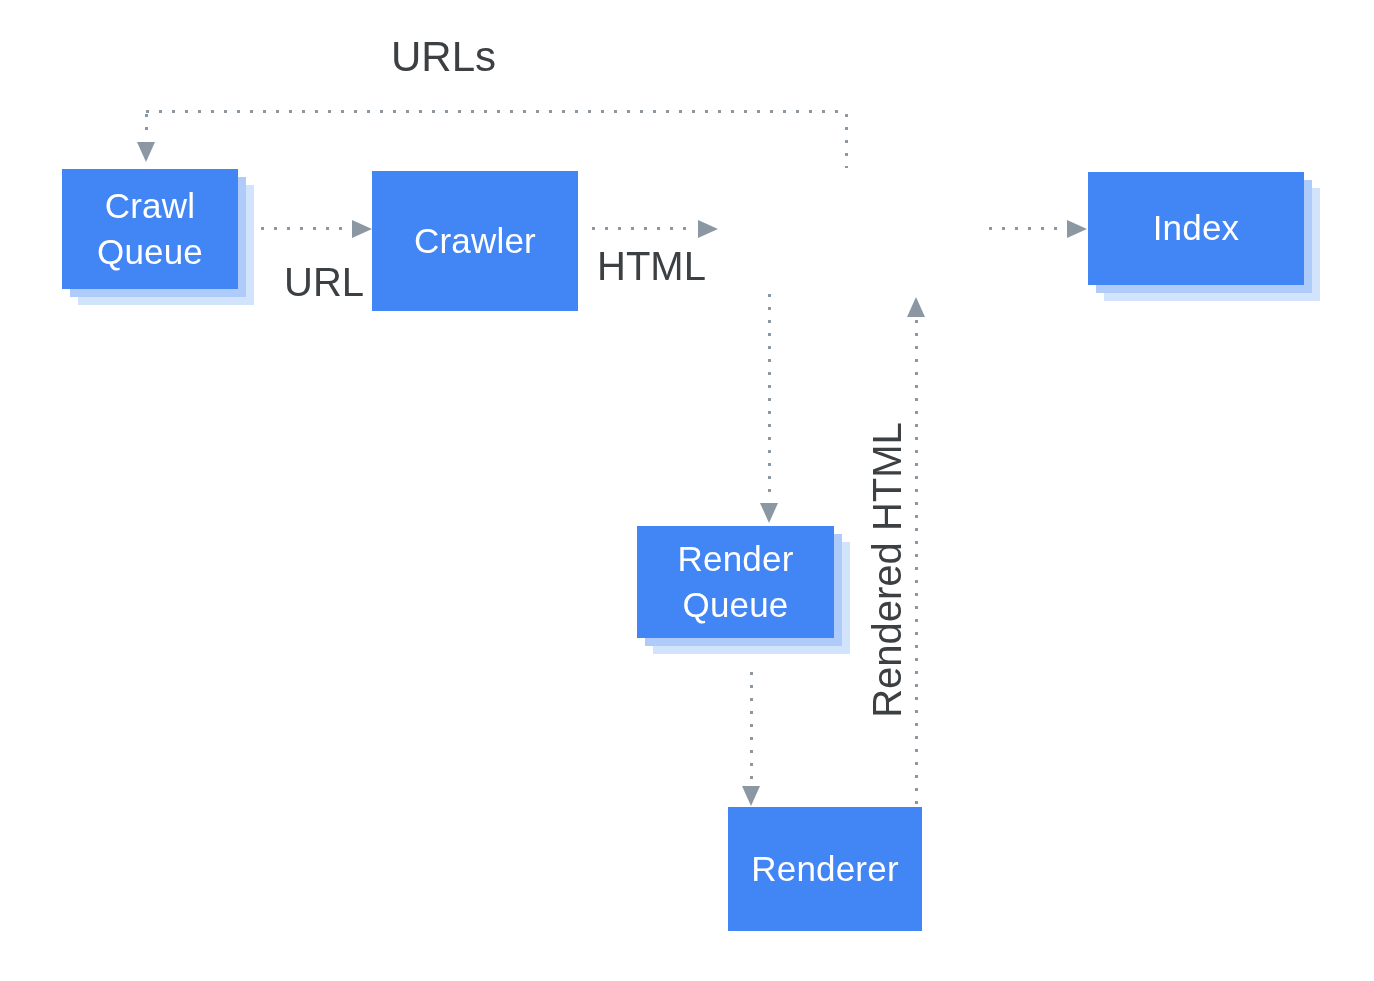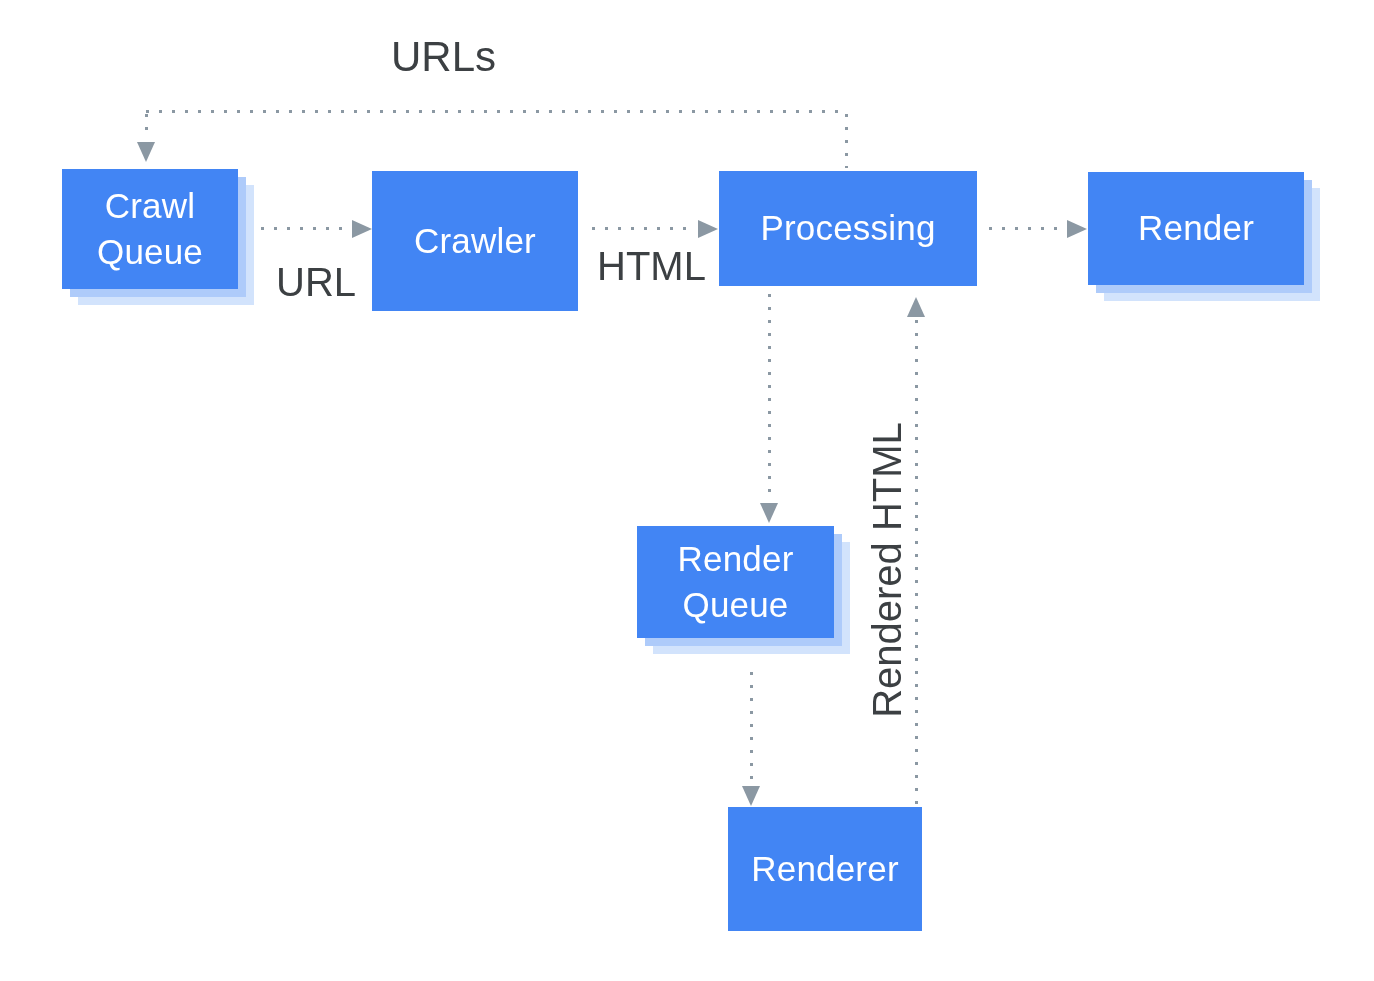--- a/index.html
+++ b/index.html
@@ -85,38 +85,35 @@
   <div class="dot-v" style="left:768px;top:294px;height:206px"></div>
   <div class="arr arr-down" style="left:760px;top:503px"></div>
 
   <div class="dot-v" style="left:750px;top:672px;height:112px"></div>
   <div class="arr arr-down" style="left:742px;top:786px"></div>
 
   <div class="dot-v" style="left:915px;top:320px;height:486px"></div>
   <div class="arr arr-up" style="left:907px;top:297px"></div>
 
   <div class="edge-label big" style="left:391px;top:33px">URLs</div>
-  <div class="edge-label" style="left:276px;top:260px">URL</div>
+  <div class="edge-label" style="left:284px;top:260px">URL</div>
   <div class="edge-label" style="left:597px;top:244px">HTML</div>
   <div class="edge-label vertical" style="left:737px;top:546px">Rendered HTML</div>
 
   <div class="node stacked" style="left:62px;top:169px;width:176px;height:120px">
     <span class="node-label">Crawl Queue</span>
   </div>
 
   <div class="node" style="left:372px;top:171px;width:206px;height:140px">
     <span class="node-label">Crawler</span>
   </div>
 
-  <div class="node" style="left:719px;top:171px;width:258px;height:115px">
-    <span class="node-label">Processing</span>
-  </div>
 
   <div class="node stacked" style="left:1088px;top:172px;width:216px;height:113px">
-    <span class="node-label">Render</span>
+    <span class="node-label">Index</span>
   </div>
 
   <div class="node stacked" style="left:637px;top:526px;width:197px;height:112px">
     <span class="node-label">Render Queue</span>
   </div>
 
   <div class="node" style="left:728px;top:807px;width:194px;height:124px">
     <span class="node-label">Renderer</span>
   </div>
 

